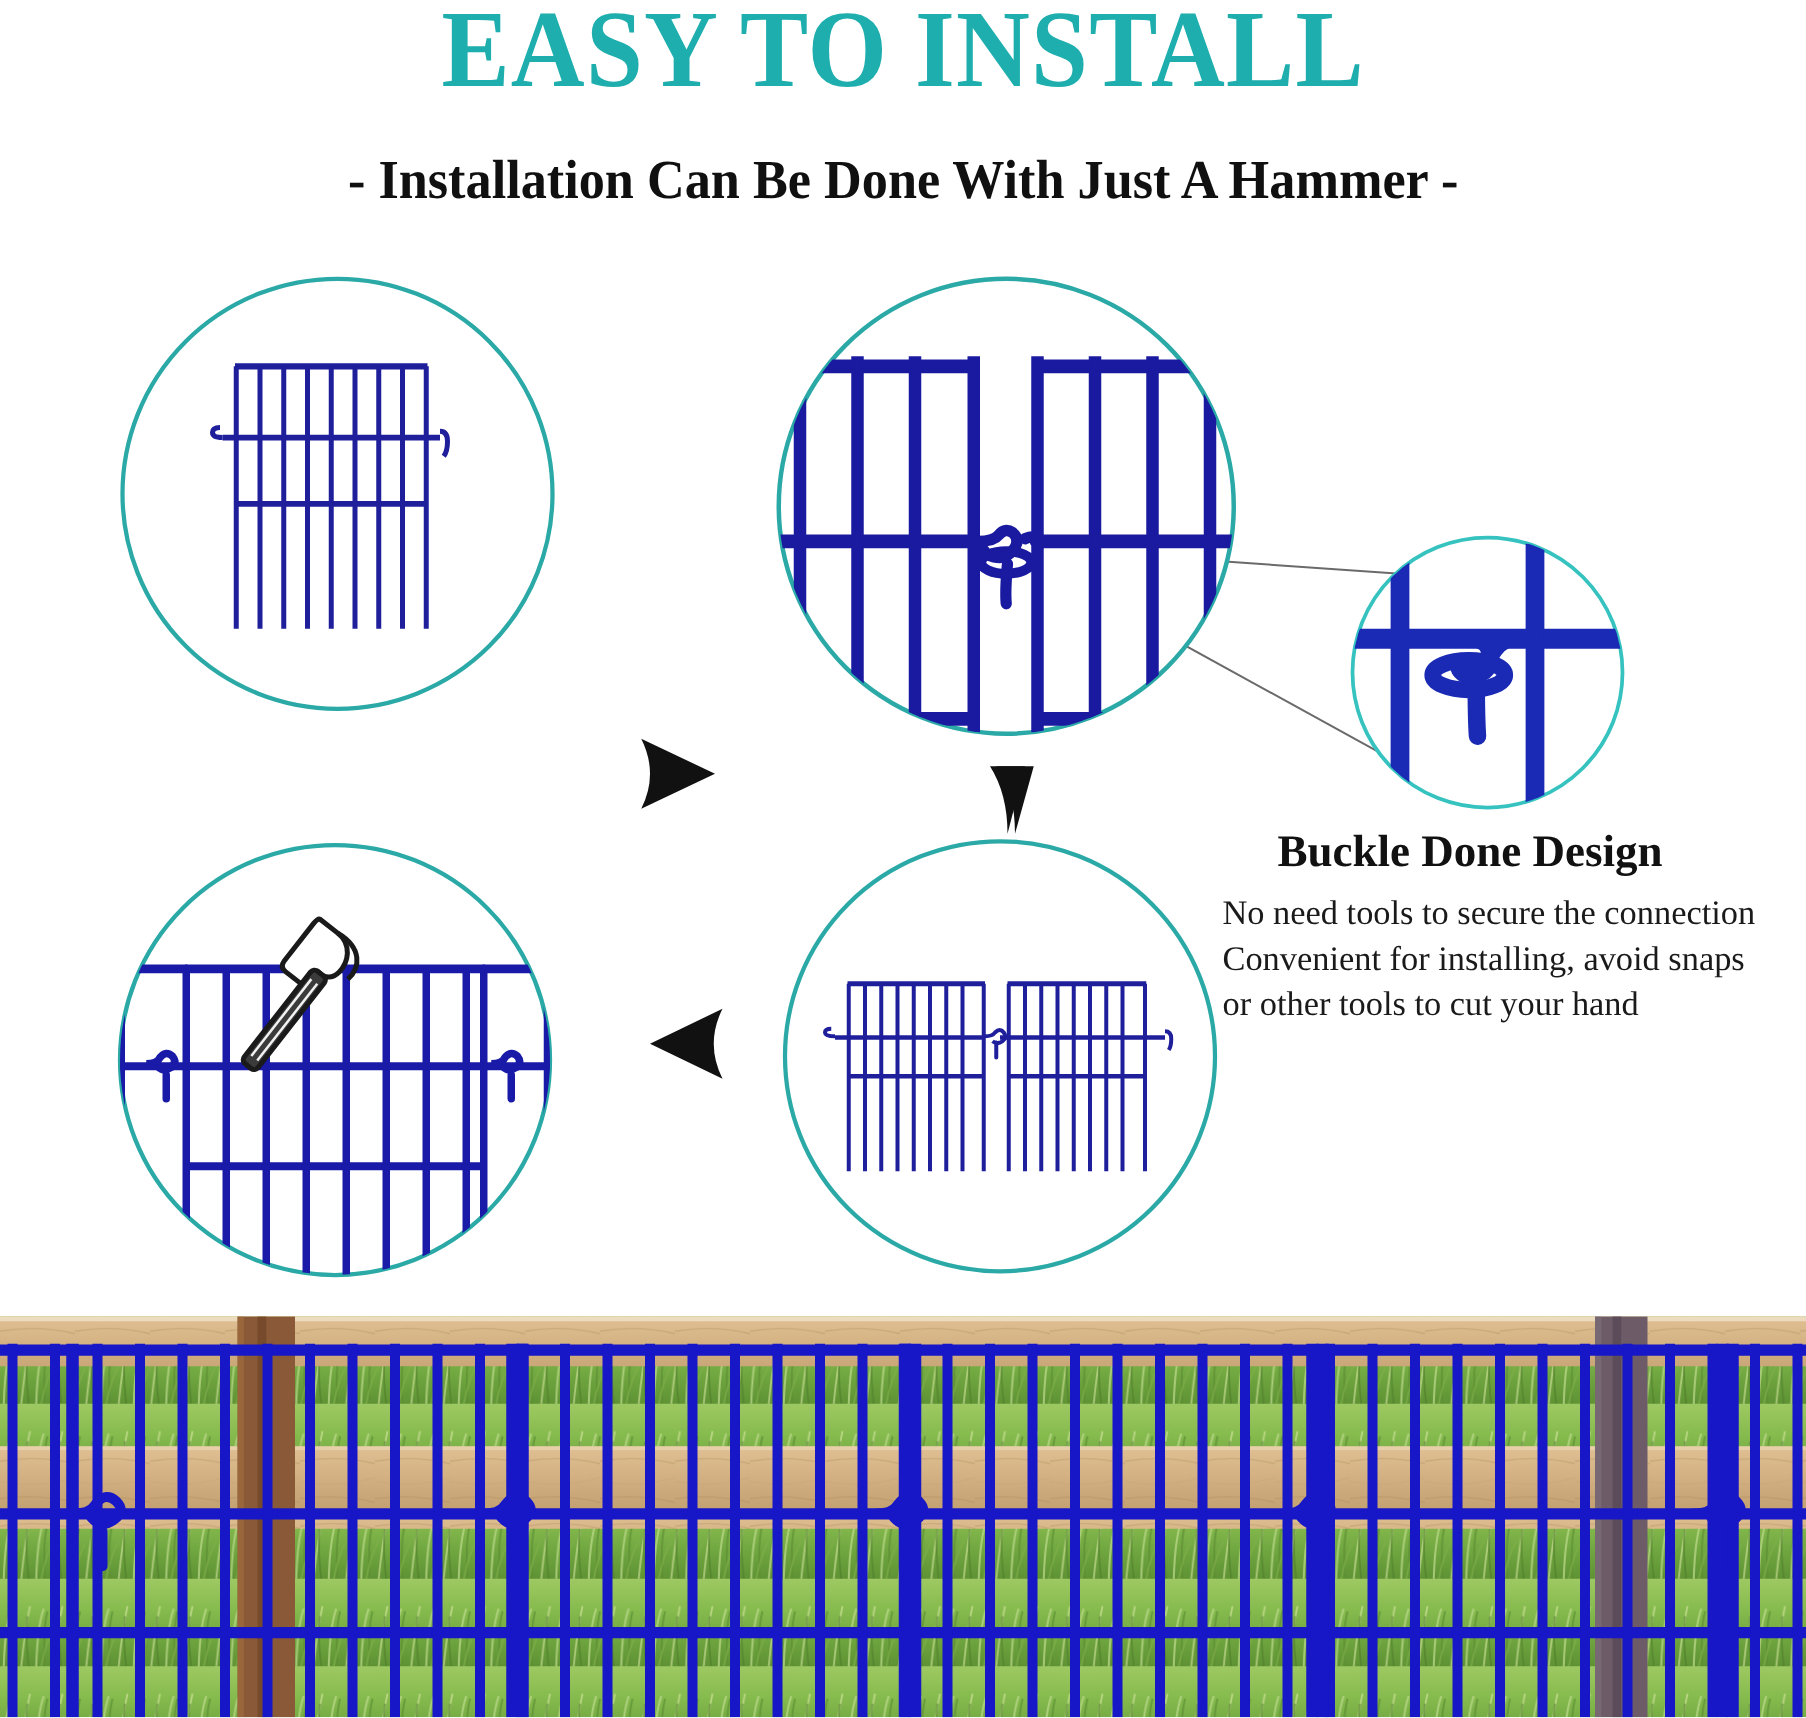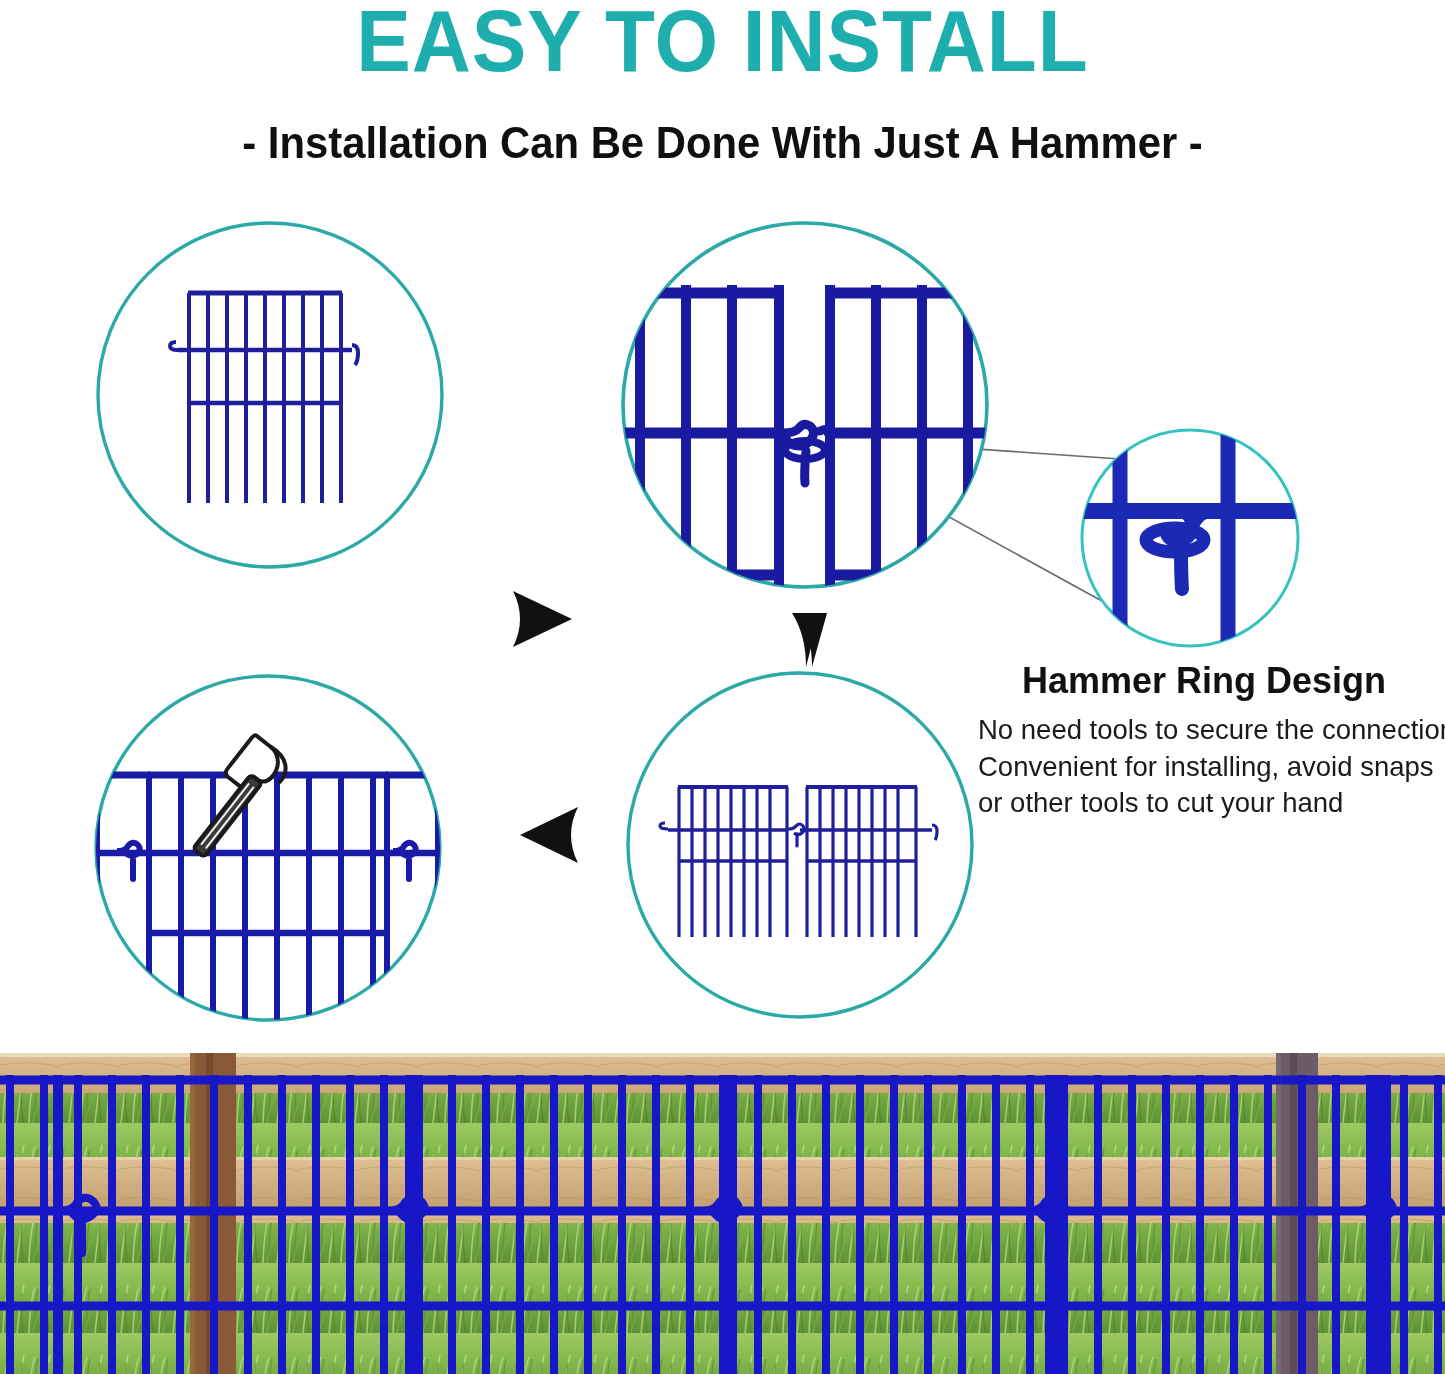--- a/index.html
+++ b/index.html
@@ -1,21 +1,21 @@
 <!DOCTYPE html>
 <html><head>
 <meta charset="utf-8">
 <style>
   html,body{margin:0;padding:0;background:#fff;}
   body{
     width:1445px;height:1374px;position:relative;overflow:hidden;
     font-family:"Liberation Sans","DejaVu Sans",sans-serif;
     -webkit-font-smoothing:antialiased;
   }
-  #root{position:absolute;inset:0;background:#ffffff;}
+  #root{position:absolute;inset:0;background:#ffffff;font-family:Liberation Serif, serif;}
 
   
   .title{
     position:absolute;left:0;top:-4px;width:1445px;text-align:center;
     font-size:88px;font-weight:700;letter-spacing:1px;
     color:#1faeae;line-height:1.02;
     transform:scaleX(.93);transform-origin:50% 50%;
     white-space:nowrap;
   }
   .subtitle{
@@ -238,21 +238,21 @@
     <g fill="#111111">
       <path d="M798 398 L826 398 L812 452 Q812 420 798 398 Z" transform="translate(-6,0)"></path>
       <path d="M797 398 L827 398 L812 452 Q812 418 797 398 Z"></path>
     </g>
     <g fill="#111111">
       <path d="M578 592 L520 620 L578 648 Q564 620 578 592 Z"></path>
     </g>
   </svg>
   </div>
 
-  <div class="brd-title">Hammer Ring Design</div>
+  <div class="brd-title">Buckle Done Design</div>
   <div class="brd-body">
     <div>No need tools to secure the connection</div>
     <div>Convenient for installing, avoid snaps</div>
     <div>or other tools to cut your hand</div>
   </div>
 
   <div class="photo">
   <svg width="1445" height="321" viewBox="0 0 1445 321" xmlns="http://www.w3.org/2000/svg">
     <defs>
       <linearGradient id="gGrass" x1="0" y1="0" x2="0" y2="1">

